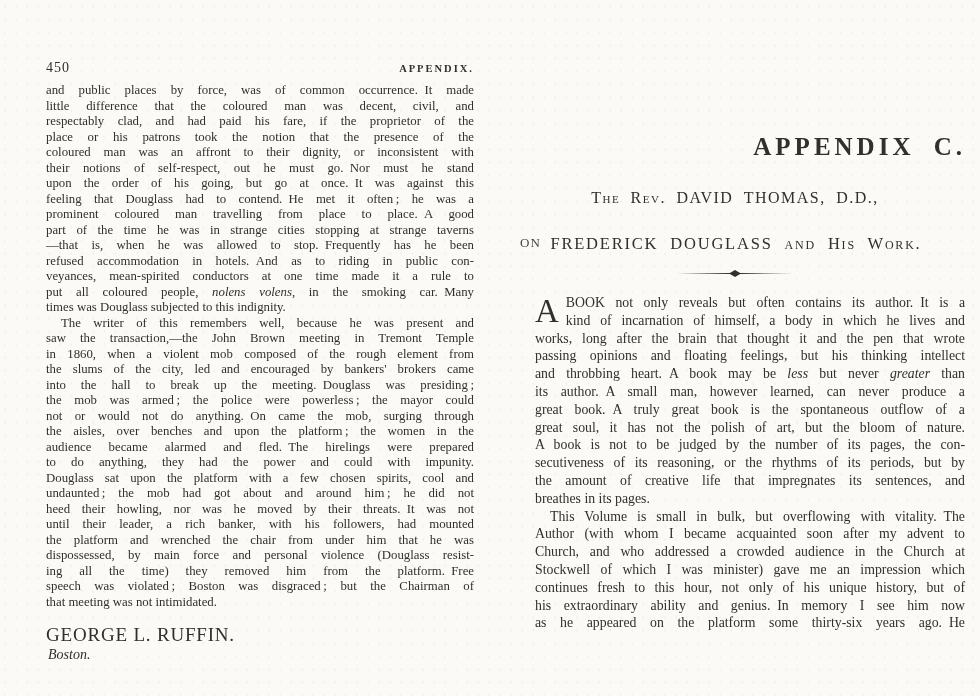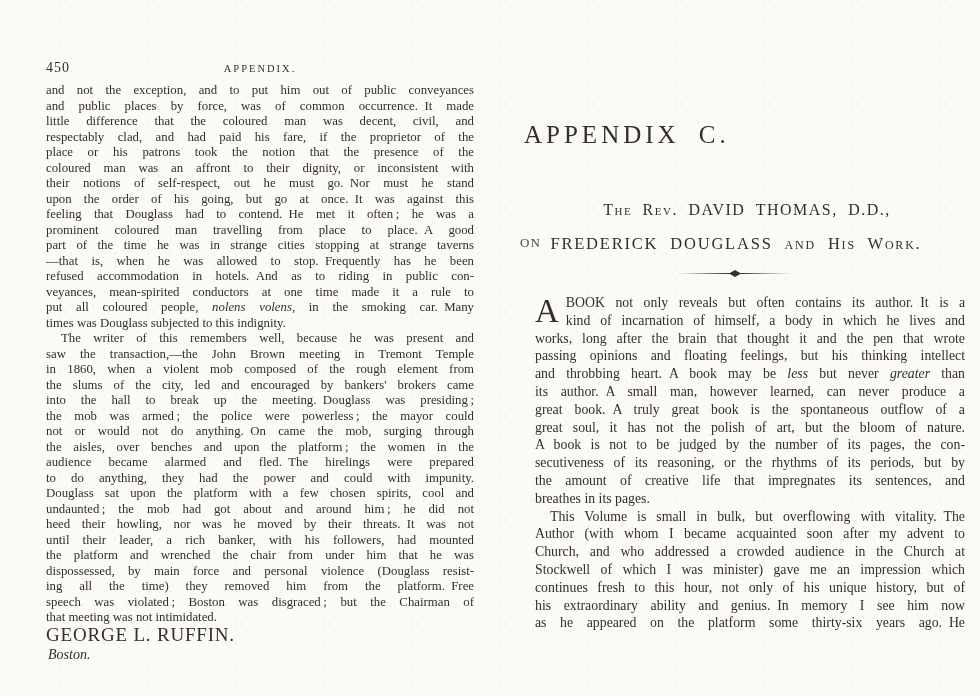--- a/index.html
+++ b/index.html
@@ -14,45 +14,46 @@
     overflow: hidden;
   }
   .page { position: absolute; top: 0; height: 696px; }
   .page-left  { left: 8px;   width: 490px; margin-top: 22px; }
   .page-right { left: 490px; width: 490px; }
 
   
   .lp-header { position: absolute; top: 38px; left: 38px; width: 428px; height: 18px; }
   .lp-pageno { position: absolute; left: 0; top: 0; font-size: 14px; letter-spacing: 1px; }
   .lp-runhead {
-    position: absolute; left: 0; right: 0; top: 3px; text-align: center;
+    position: absolute; left: 0; right: 0; top: 3px; text-align: right;
     font-size: 10.5px; letter-spacing: 2px; font-variant: small-caps;
     text-transform: uppercase;
+    font-weight: bold;
   }
   .lp-body {
     position: absolute; top: 61px; left: 38px; width: 428px;
     font-size: 12.8px; line-height: 15.5px;
   }
   .lp-signature {
     position: absolute; top: 602px; left: 38px; width: 422px;
     text-align: left; font-size: 19px; letter-spacing: 0.8px;
   }
   .lp-place {
     position: absolute; top: 625px; left: 40px;
     font-style: italic; font-size: 14px;
   }
 
   
   .rp-heading {
-    position: absolute; top: 117px; left: 30px; width: 430px; margin: 4px;
-    text-align: left; font-weight: normal;
+    position: absolute; top: 117px; left: 30px; width: 430px; margin: 16px;
+    text-align: right; font-weight: bold;
     font-size: 25px; letter-spacing: 4px; word-spacing: 9px;
   }
   .rp-sub1 {
-    position: absolute; top: 189px; left: 30px; width: 430px; margin: 12px;
+    position: absolute; top: 189px; left: 30px; width: 430px; margin: 0;
     text-align: center; font-weight: normal; font-variant: small-caps;
     font-size: 16px; letter-spacing: 1.5px; word-spacing: 5px;
   }
   .rp-on {
     position: absolute; top: 235px; left: 30px; width: 430px;
     text-align: left; font-variant: small-caps; text-transform: uppercase;
     font-size: 13px; letter-spacing: 1px; color: #4a453e;
   }
   .rp-sub2 {
     position: absolute; top: 233px; left: 20px; width: 450px; margin: 1px;
@@ -84,21 +85,20 @@
 </head>
 <body>
 
 <section class="page page-left">
   <header class="lp-header">
     <span class="lp-pageno">450</span>
     <span class="lp-runhead">Appendix.</span>
   </header>
   <div class="lp-body">
       <div class="para">
-        <div class="line">and not the exception, and to put him out of public conveyances</div>
         <div class="line">and public places by force, was of common occurrence. It made</div>
         <div class="line">little difference that the coloured man was decent, civil, and</div>
         <div class="line">respectably clad, and had paid his fare, if the proprietor of the</div>
         <div class="line">place or his patrons took the notion that the presence of the</div>
         <div class="line">coloured man was an affront to their dignity, or inconsistent with</div>
         <div class="line">their notions of self-respect, out he must go. Nor must he stand</div>
         <div class="line">upon the order of his going, but go at once. It was against this</div>
         <div class="line">feeling that Douglass had to contend. He met it often ; he was a</div>
         <div class="line">prominent coloured man travelling from place to place. A good</div>
         <div class="line">part of the time he was in strange cities stopping at strange taverns</div>

